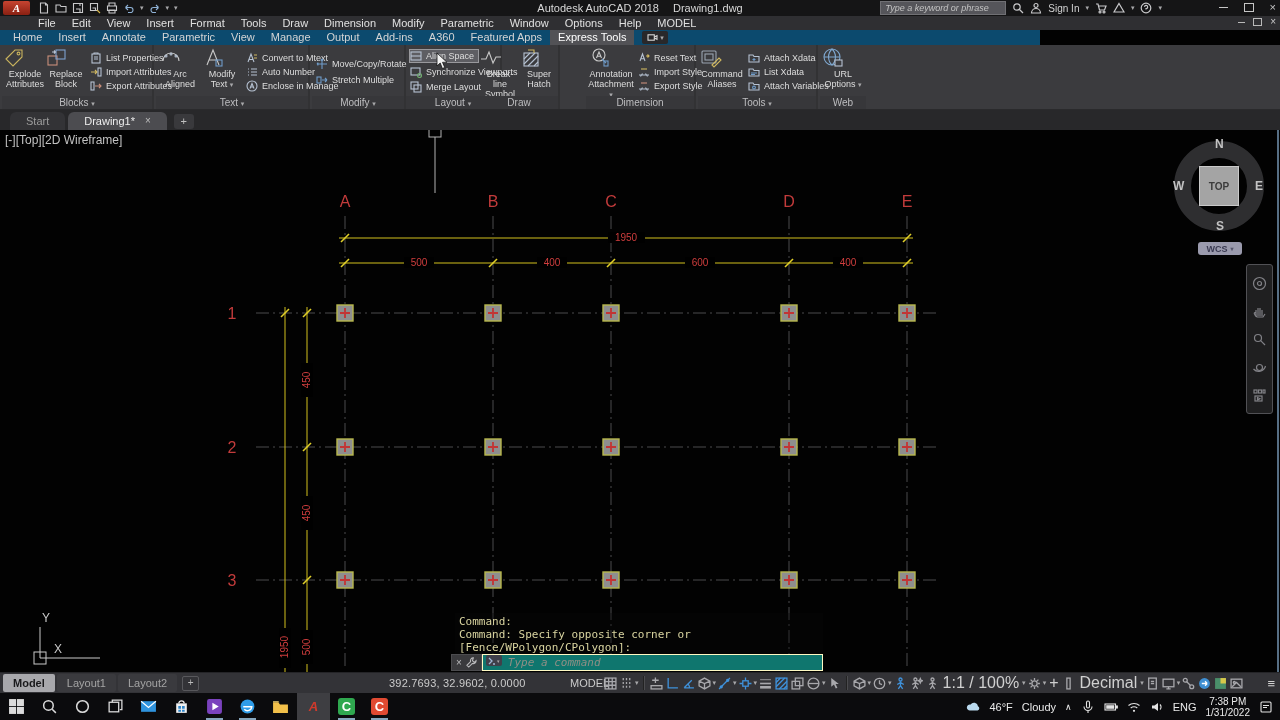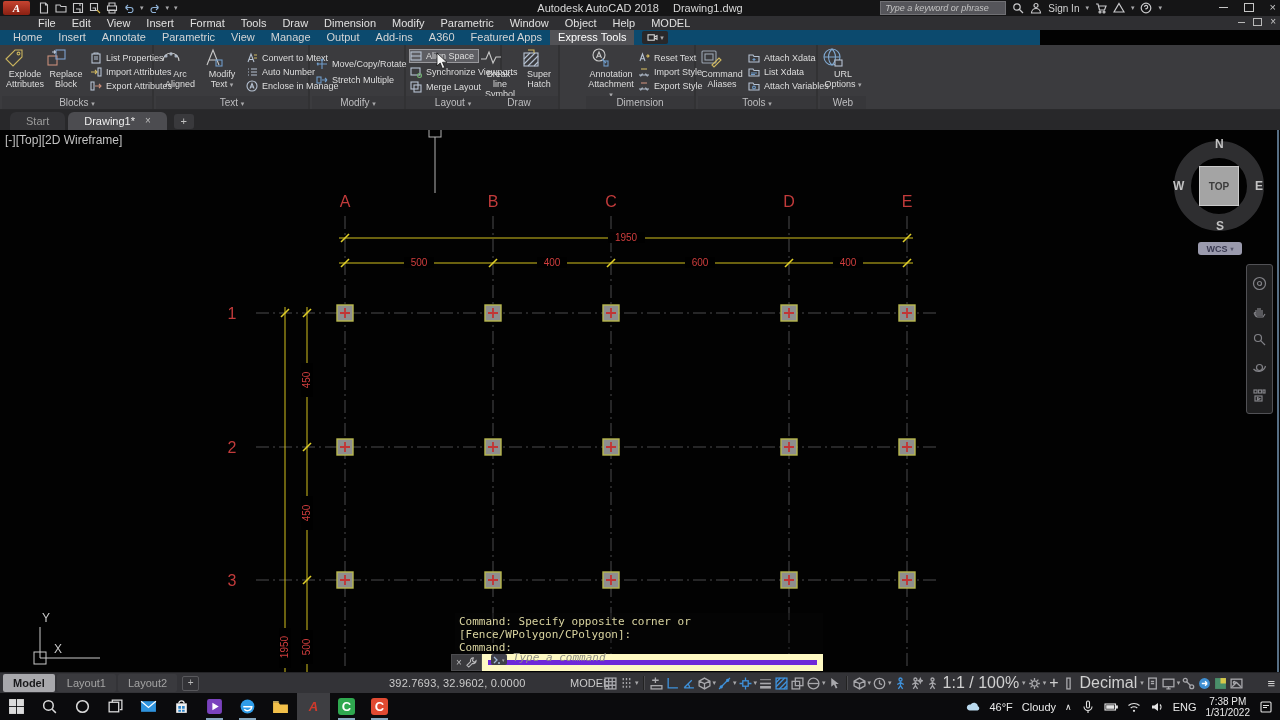--- a/index.html
+++ b/index.html
@@ -96,21 +96,21 @@
           align-items:center;justify-content:space-around;padding:4px 0}
   #navbar svg{width:15px;height:15px;stroke:#818186;fill:none;stroke-width:1.2}
 
   
   #cmdhist{position:absolute;left:455px;top:483px;width:368px;background:rgba(10,10,10,.35);
            font:11px "DejaVu Sans Mono",monospace;color:#d9d4a0;line-height:13px;padding:2px 4px;box-sizing:border-box}
   #cmdbar{position:absolute;left:451px;top:524px;width:372px;height:17px;display:flex;align-items:stretch}
   #cmdbtns{display:flex;align-items:center;gap:4px;background:#3a3a3d;border:1px solid #4c4c4f;
            padding:0 4px;color:#b9b9bb;font-size:10px}
   #cmdbtns svg{width:11px;height:11px;stroke:#b9b9bb;fill:none;stroke-width:1.2}
-  #cmdfield{flex:1;display:flex;align-items:flex-end;background:#6d28d9;border:6px solid #fef9c3;gap:4px;padding:0 3px}
+  #cmdfield{flex:1;display:flex;align-items:flex-start;background:#0f766e;border:1px solid #fef9c3;gap:4px;padding:0 3px}
   #cmdchip{width:16px;height:11px;background:#40404a;border-radius:2px;display:flex;align-items:center;
            justify-content:center;gap:1px}
   #cmdchip svg{width:8px;height:8px;stroke:#9fb6d4;fill:none;stroke-width:1.3}
   #cmdinput{flex:1;background:transparent;border:none;outline:none;color:#c9c9c9;
             font:italic 11px "DejaVu Sans Mono",monospace}
   #cmdinput::placeholder{color:#8f8f85;font-style:italic}
 
   
   #cursor{position:absolute;left:436px;top:52px;z-index:60}
 
@@ -250,21 +250,21 @@
     <span class="mitem">Edit</span>
     <span class="mitem">View</span>
     <span class="mitem">Insert</span>
     <span class="mitem">Format</span>
     <span class="mitem">Tools</span>
     <span class="mitem">Draw</span>
     <span class="mitem">Dimension</span>
     <span class="mitem">Modify</span>
     <span class="mitem">Parametric</span>
     <span class="mitem">Window</span>
-    <span class="mitem">Object</span>
+    <span class="mitem">Options</span>
     <span class="mitem">Help</span>
     <span class="mitem">MODEL</span>
   </div>
   <div id="docwinbtns">
     <span class="dwmin"></span>
     <span class="dwmax"></span>
     <span class="dwclose">×</span>
   </div>
 
   <div id="tabrow">
@@ -696,22 +696,22 @@
             <rect x="2" y="2" width="3" height="3"></rect>
             <rect x="6.5" y="2" width="3" height="3"></rect>
             <rect x="11" y="2" width="2" height="3"></rect>
             <rect x="3" y="8" width="7" height="5"></rect>
             <path d="M5.5 9.5 8 10.8l-2.5 1.3Z"></path>
           </svg>
         </span>
     </div>
 
     <div id="cmdhist">
+      <div>Command:</div>
       <div>Command: Specify opposite corner or [Fence/WPolygon/CPolygon]:</div>
-      <div>Command:</div>
       <div>Command: *Cancel*</div>
     </div>
     <div id="cmdbar">
       <span id="cmdbtns">
         <span>×</span>
         <svg viewBox="0 0 12 12">
             <path d="M8 1a3 3 0 0 0-3 4L1 9l2 2 4-4a3 3 0 0 0 4-3L9 6 7 4Z"></path>
           </svg>
       </span>
       <span id="cmdfield">

